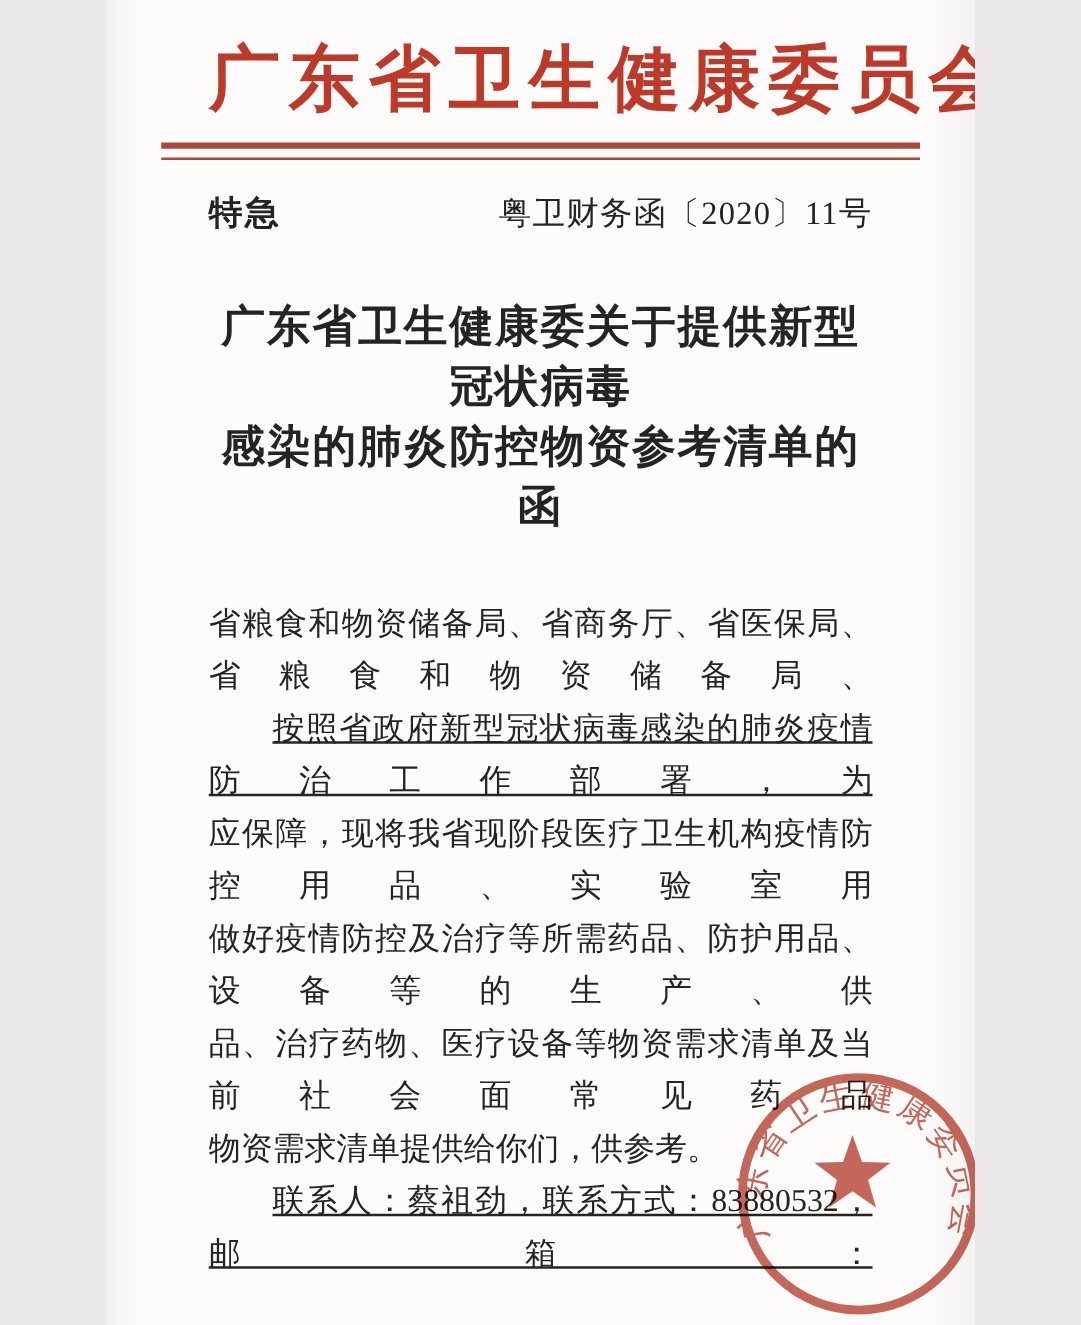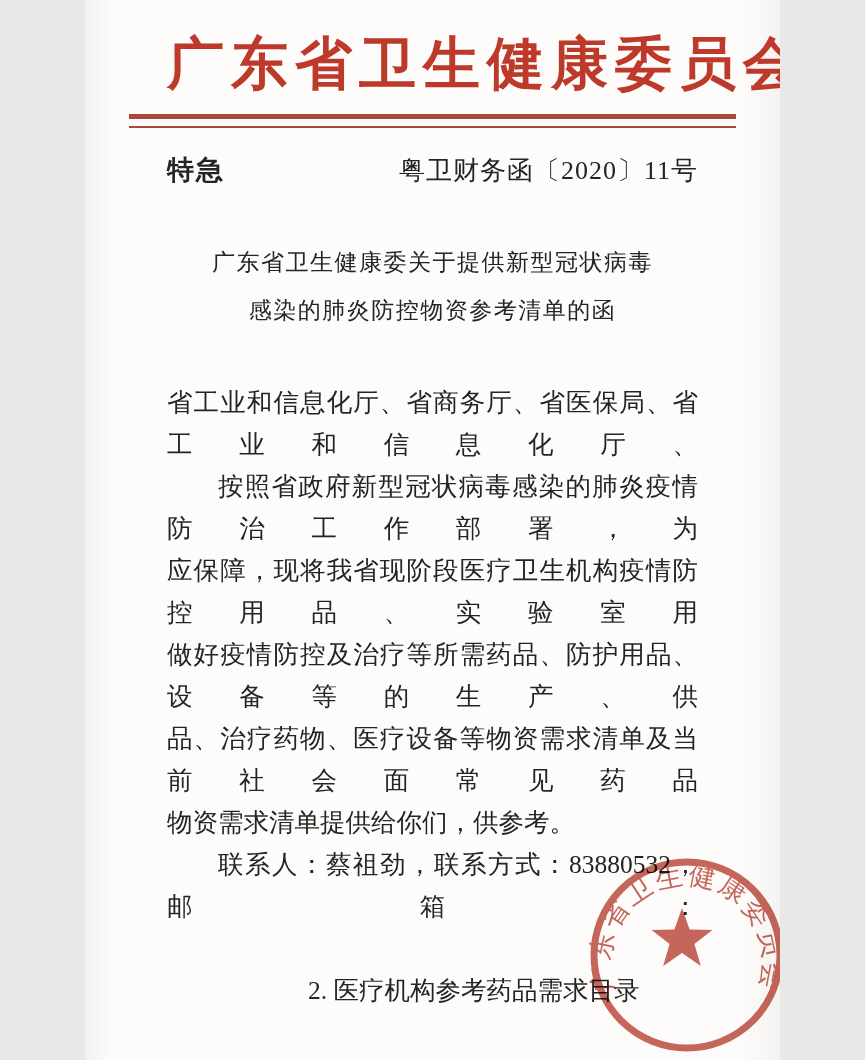--- a/index.html
+++ b/index.html
@@ -50,37 +50,37 @@
     letter-spacing:2px;
   }
   .doc-number{
     font-size:26px;
     letter-spacing:1px;
   }
   .doc-title{
     margin-top:50px;
     text-align:center;
     font-family:"Liberation Sans", sans-serif;
-    font-weight:normal;
-    font-size:23px;
+    font-weight:bold;
+    font-size:35px;
     line-height:48px;
     letter-spacing:1.5px;
   }
   .body-text{
     margin-top:48px;
     font-size:25.5px;
     line-height:42px;
   }
   .line{white-space:nowrap;}
   .line.fill{
     white-space:normal;
     text-align:justify;
     text-align-last:justify;
   }
-  .line.indent{text-indent:2em;}
+  .line.indent{text-indent:2em;text-decoration:underline;}
   .attachments{
     margin-top:40px;
     padding-left:64px;
     font-size:25.5px;
     line-height:45px;
   }
   .attach-item2{padding-left:77px;}
   .seal{
     position:absolute;
     left:482px;
@@ -107,21 +107,21 @@
       <span class="urgency">特急</span>
       <span class="doc-number">粤卫财务函〔2020〕11号</span>
     </div>
 
     <div class="doc-title">
       <div>广东省卫生健康委关于提供新型冠状病毒</div>
       <div>感染的肺炎防控物资参考清单的函</div>
     </div>
 
     <div class="body-text">
-      <div class="line fill">省工业和信息化厅、省商务厅、省医保局、省工业和信息化厅、</div>
+      <div class="line fill">省粮食和物资储备局、省商务厅、省医保局、省粮食和物资储备局、</div>
       <div class="line fill indent">按照省政府新型冠状病毒感染的肺炎疫情防治工作部署，为</div>
       <div class="line fill">应保障，现将我省现阶段医疗卫生机构疫情防控用品、实验室用</div>
       <div class="line fill">做好疫情防控及治疗等所需药品、防护用品、设备等的生产、供</div>
       <div class="line fill">品、治疗药物、医疗设备等物资需求清单及当前社会面常见药品</div>
       <div class="line">物资需求清单提供给你们，供参考。</div>
       <div class="line fill indent">联系人：蔡祖劲，联系方式：83880532，邮箱：</div>
     </div>
 
     <div class="attachments">
       <div class="attach-item2">2. 医疗机构参考药品需求目录</div>

